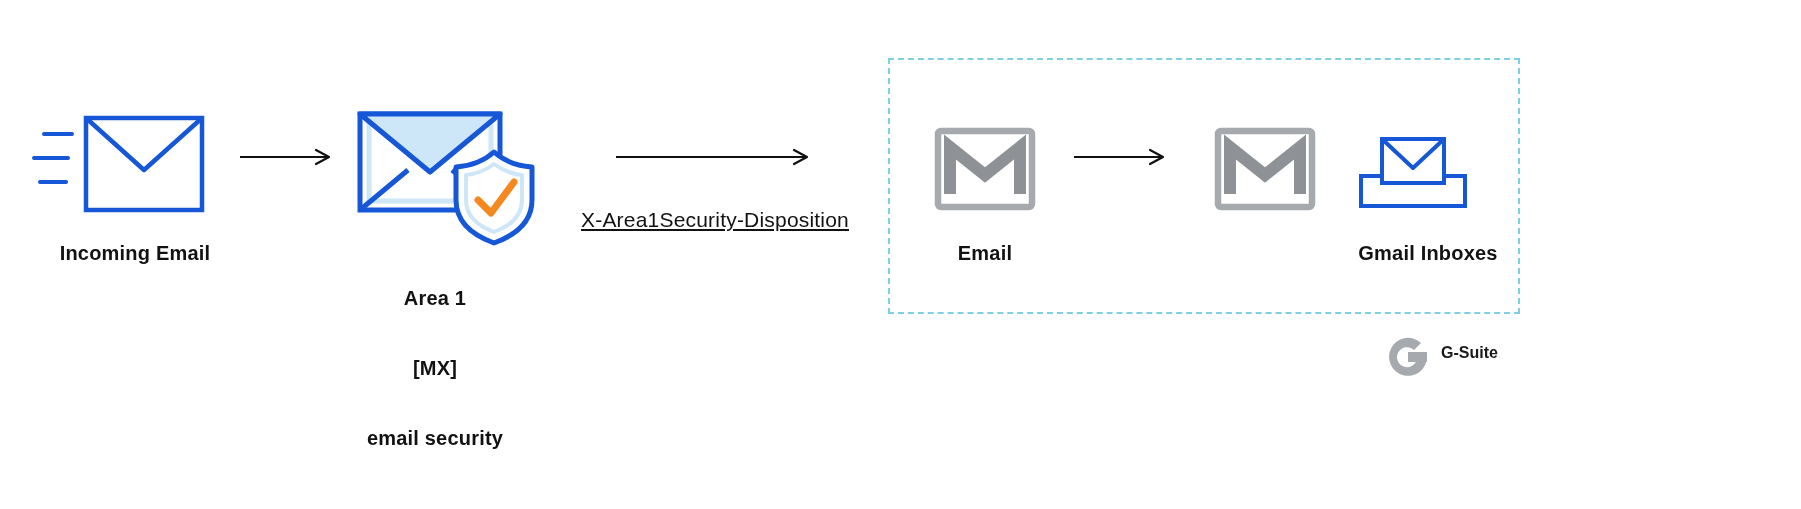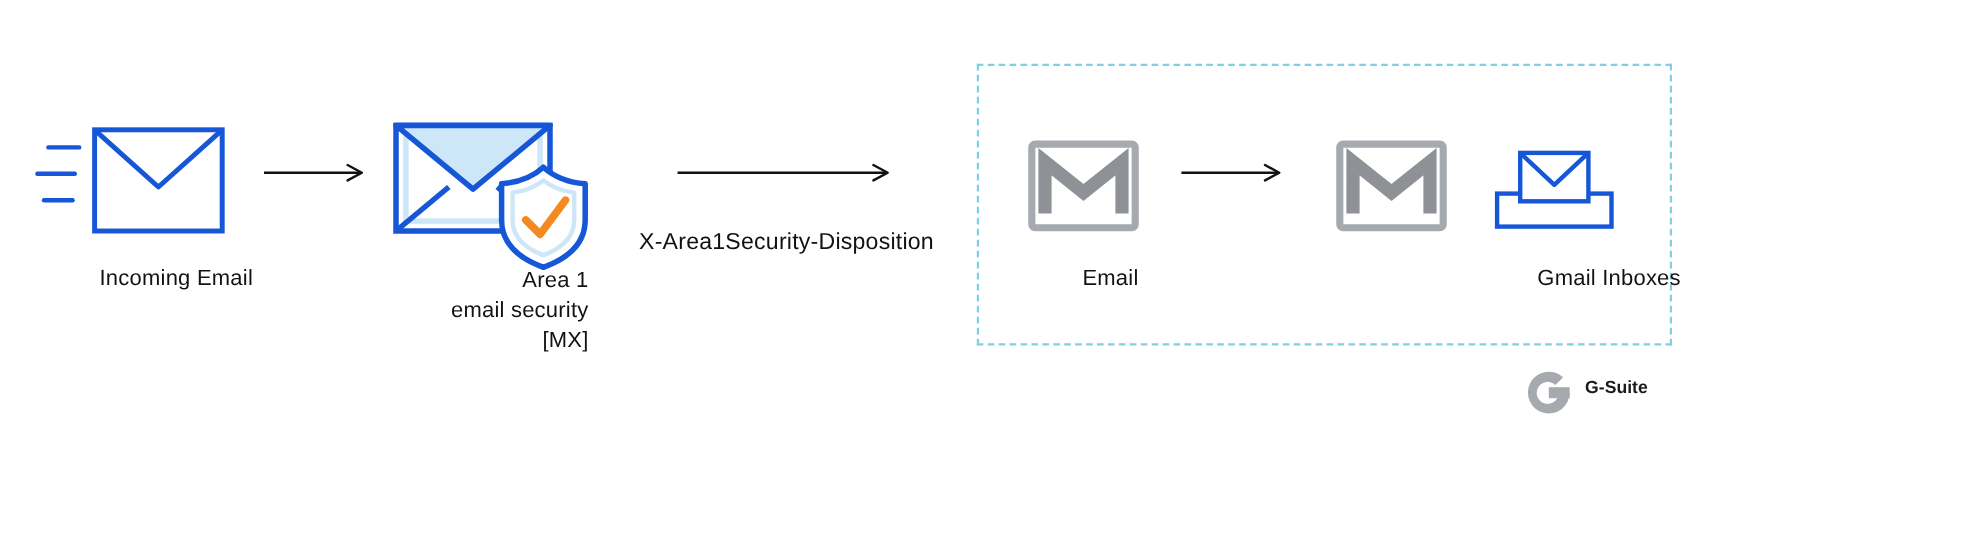--- a/index.html
+++ b/index.html
@@ -4,29 +4,30 @@
 <style>
   * { margin:0; padding:0; box-sizing:border-box; }
   html,body { background:#ffffff; }
   body { font-family:"Liberation Sans", sans-serif; }
   #canvas {
     position:relative; width:1801px; height:509px;
     background:#ffffff; overflow:hidden;
   }
   svg.icon { position:absolute; overflow:visible; }
   .label {
-    position:absolute; text-align:right;
-    font-size:20px; font-weight:400; color:var(--text,#121212);
+    position:absolute; text-align:center;
+    font-size:20px; font-weight:700; color:var(--text,#121212);
     letter-spacing:.2px;
   }
-  .label.multi div { line-height:27px; }
+  .label.multi div { line-height:27px;margin-top:43px; }
   .edge-label {
     position:absolute; text-align:center;
     font-size:21px; font-weight:500; color:var(--text,#121212);
     letter-spacing:.2px;
+    text-decoration:underline;
   }
   .dashed-box {
     position:absolute; border:2px dashed var(--dashed,#7FD0E3);
     background:transparent;
   }
   .gsuite-text {
     position:absolute; font-size:16px; font-weight:600; color:#1a1a1a;
   }
   
   .s-blue        { stroke:var(--blue,#1557D6); fill:none; }
@@ -67,22 +68,22 @@
     <line class="s-blue" stroke-width="5" x1="8" y1="102" x2="56" y2="62"></line>
     <line class="s-blue" stroke-width="5" x1="148" y1="102" x2="100" y2="62"></line>
     <g>
       <path class="f-white-blue" stroke-width="5" stroke-linejoin="round" d="M142 44 C152 53 166 58 180 59 L180 92 C180 114 164 127 142 135 C120 127 104 114 104 92 L104 59 C118 58 132 53 142 44 Z"></path>
       <path class="s-lblue" stroke-width="4" stroke-linejoin="round" d="M142 56 C150 62 160 66 170 67 L170 92 C170 108 158 118 142 124 C126 118 114 108 114 92 L114 67 C124 66 134 62 142 56 Z"></path>
       <polyline class="s-orange" stroke-width="7" stroke-linecap="round" stroke-linejoin="round" points="126,92 139,105 162,74"></polyline>
     </g>
   </svg>
   <div class="label multi" style="left:335px; top:242px; width:200px;">
     <div>Area 1</div>
+    <div>[MX]</div>
     <div>email security</div>
-    <div>[MX]</div>
   </div>
 
   <svg class="icon" style="left:614px; top:146px;" width="198" height="22" viewBox="0 0 198 22">
     <line class="s-arrow" stroke-width="2.2" x1="2" y1="11" x2="192" y2="11"></line>
     <path class="s-arrow" stroke-width="2.2" stroke-linecap="round" stroke-linejoin="round" d="M180 4 L193 11 L180 18"></path>
   </svg>
   <div class="edge-label" style="left:565px; top:208px; width:300px;">X-Area1Security-Disposition</div>
 
   <div class="dashed-box" style="left:888px; top:58px; width:632px; height:256px;"></div>
 

